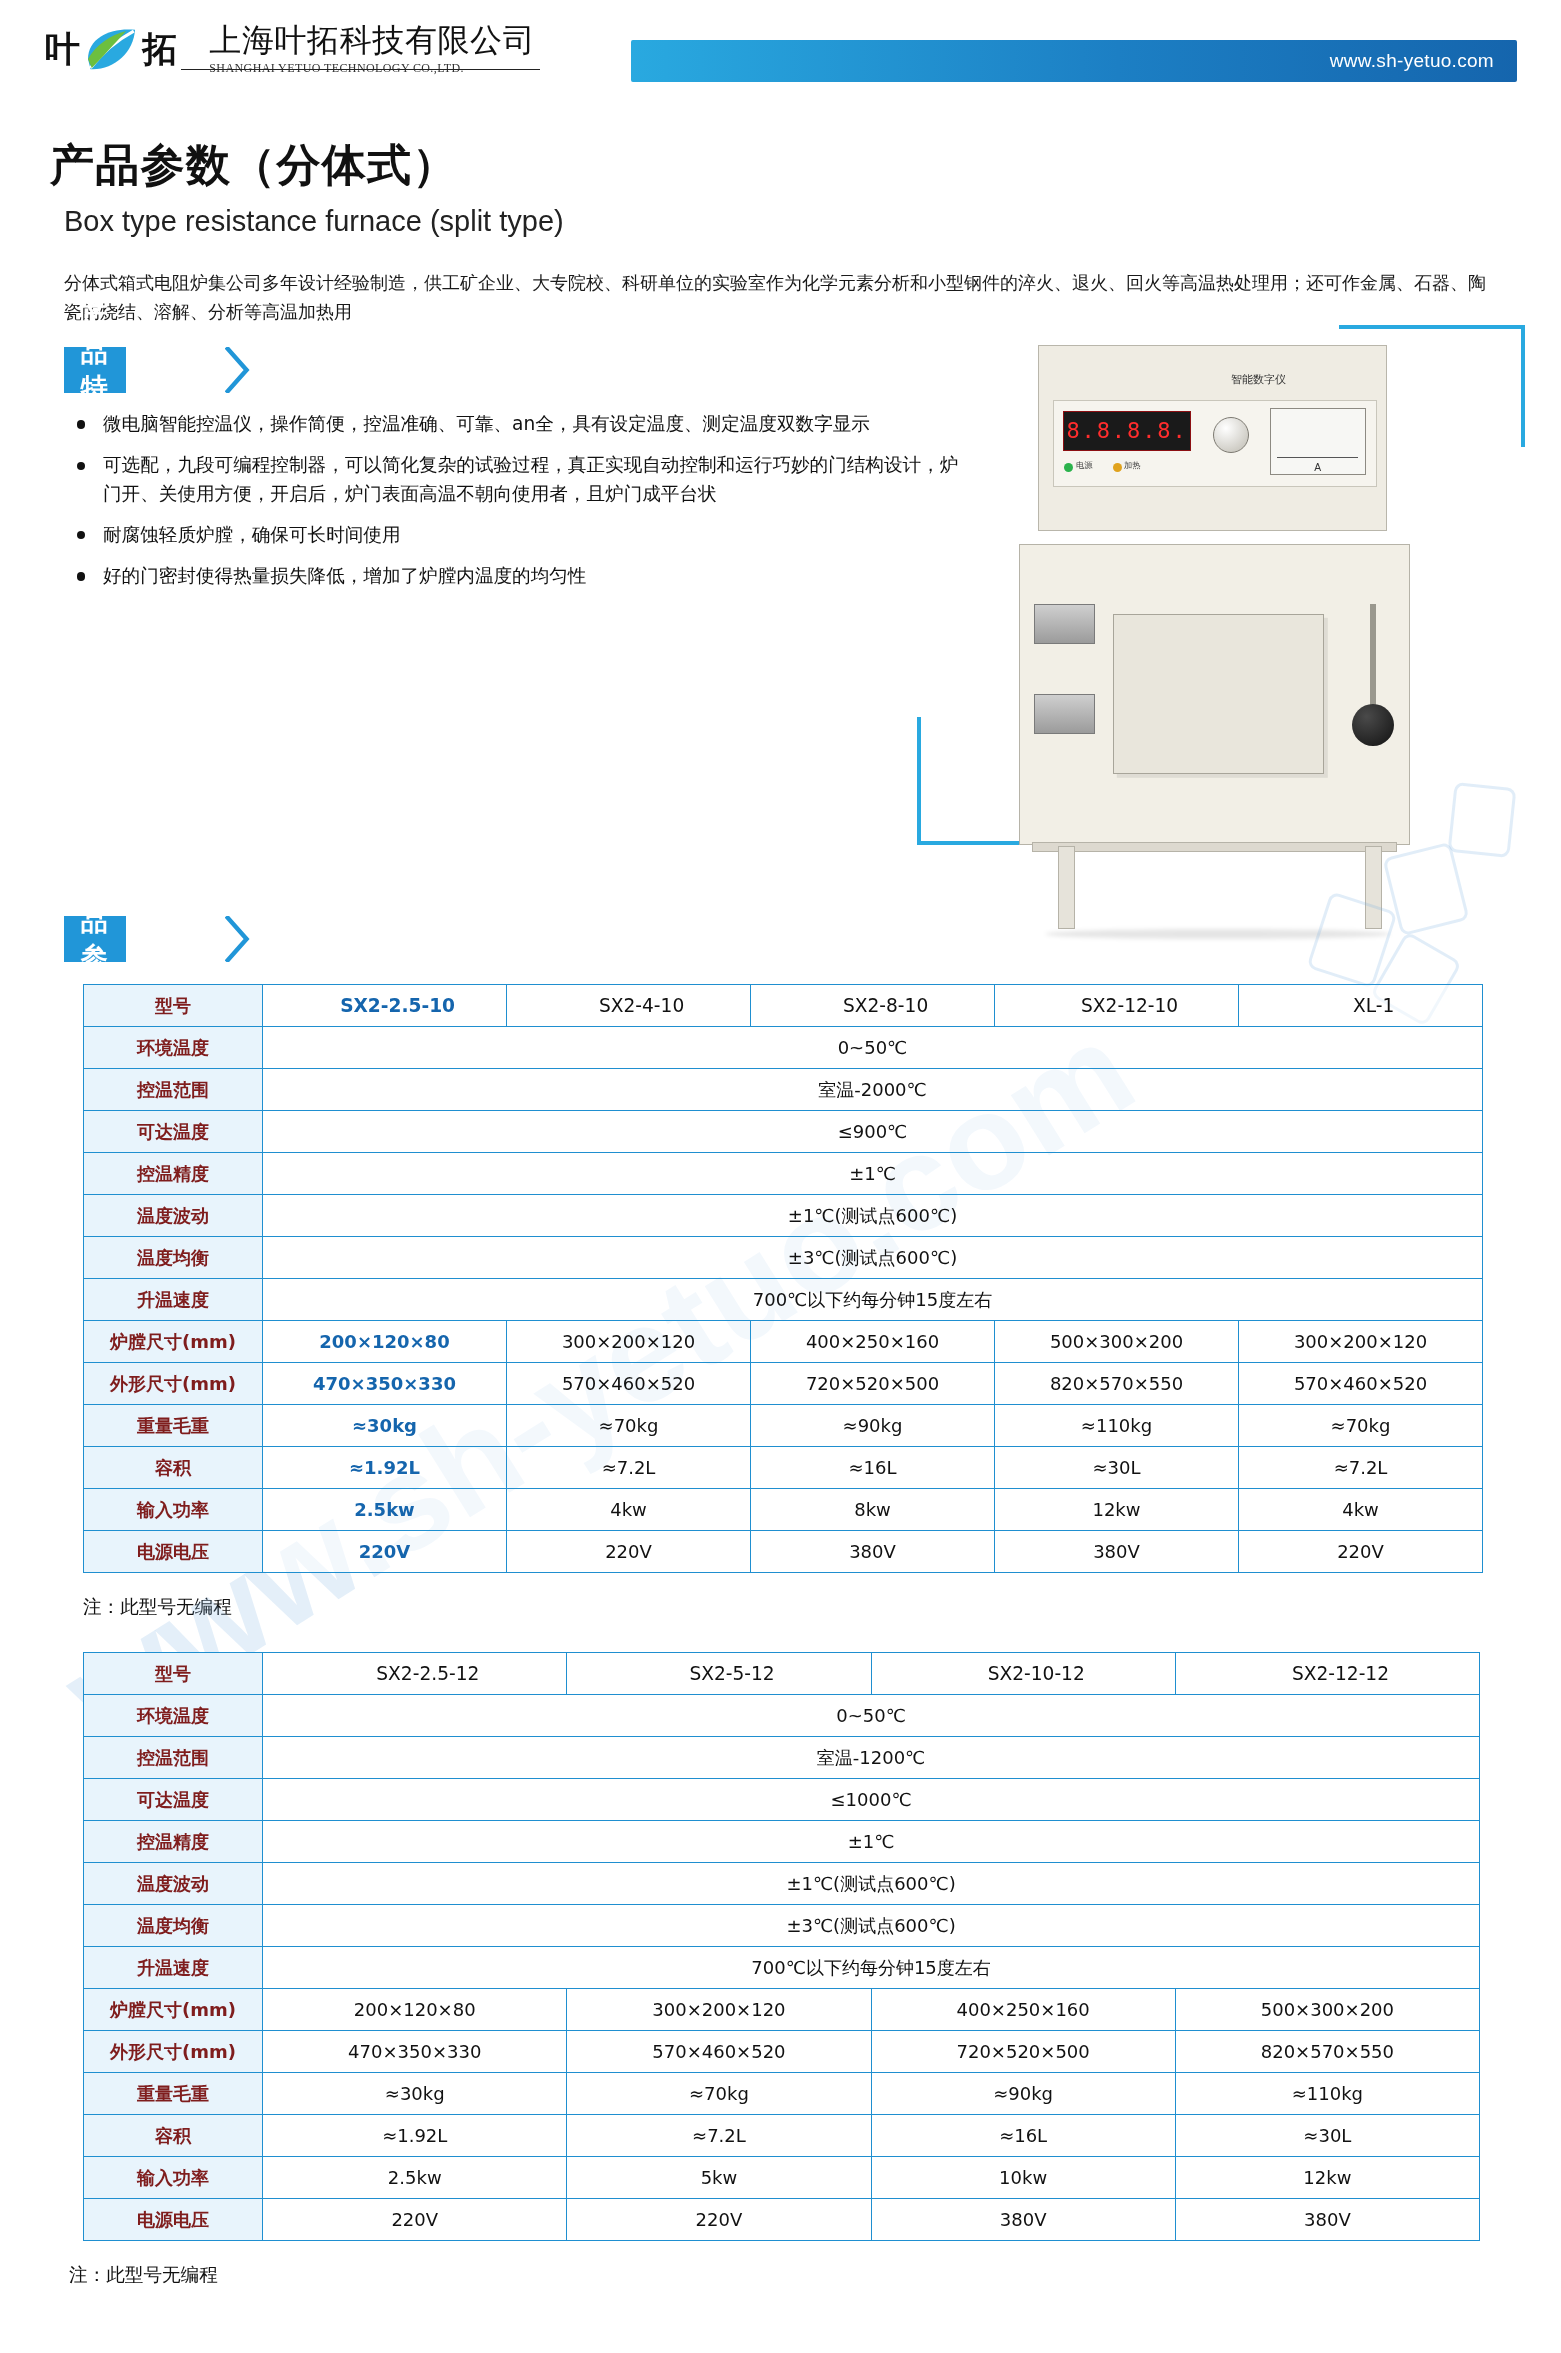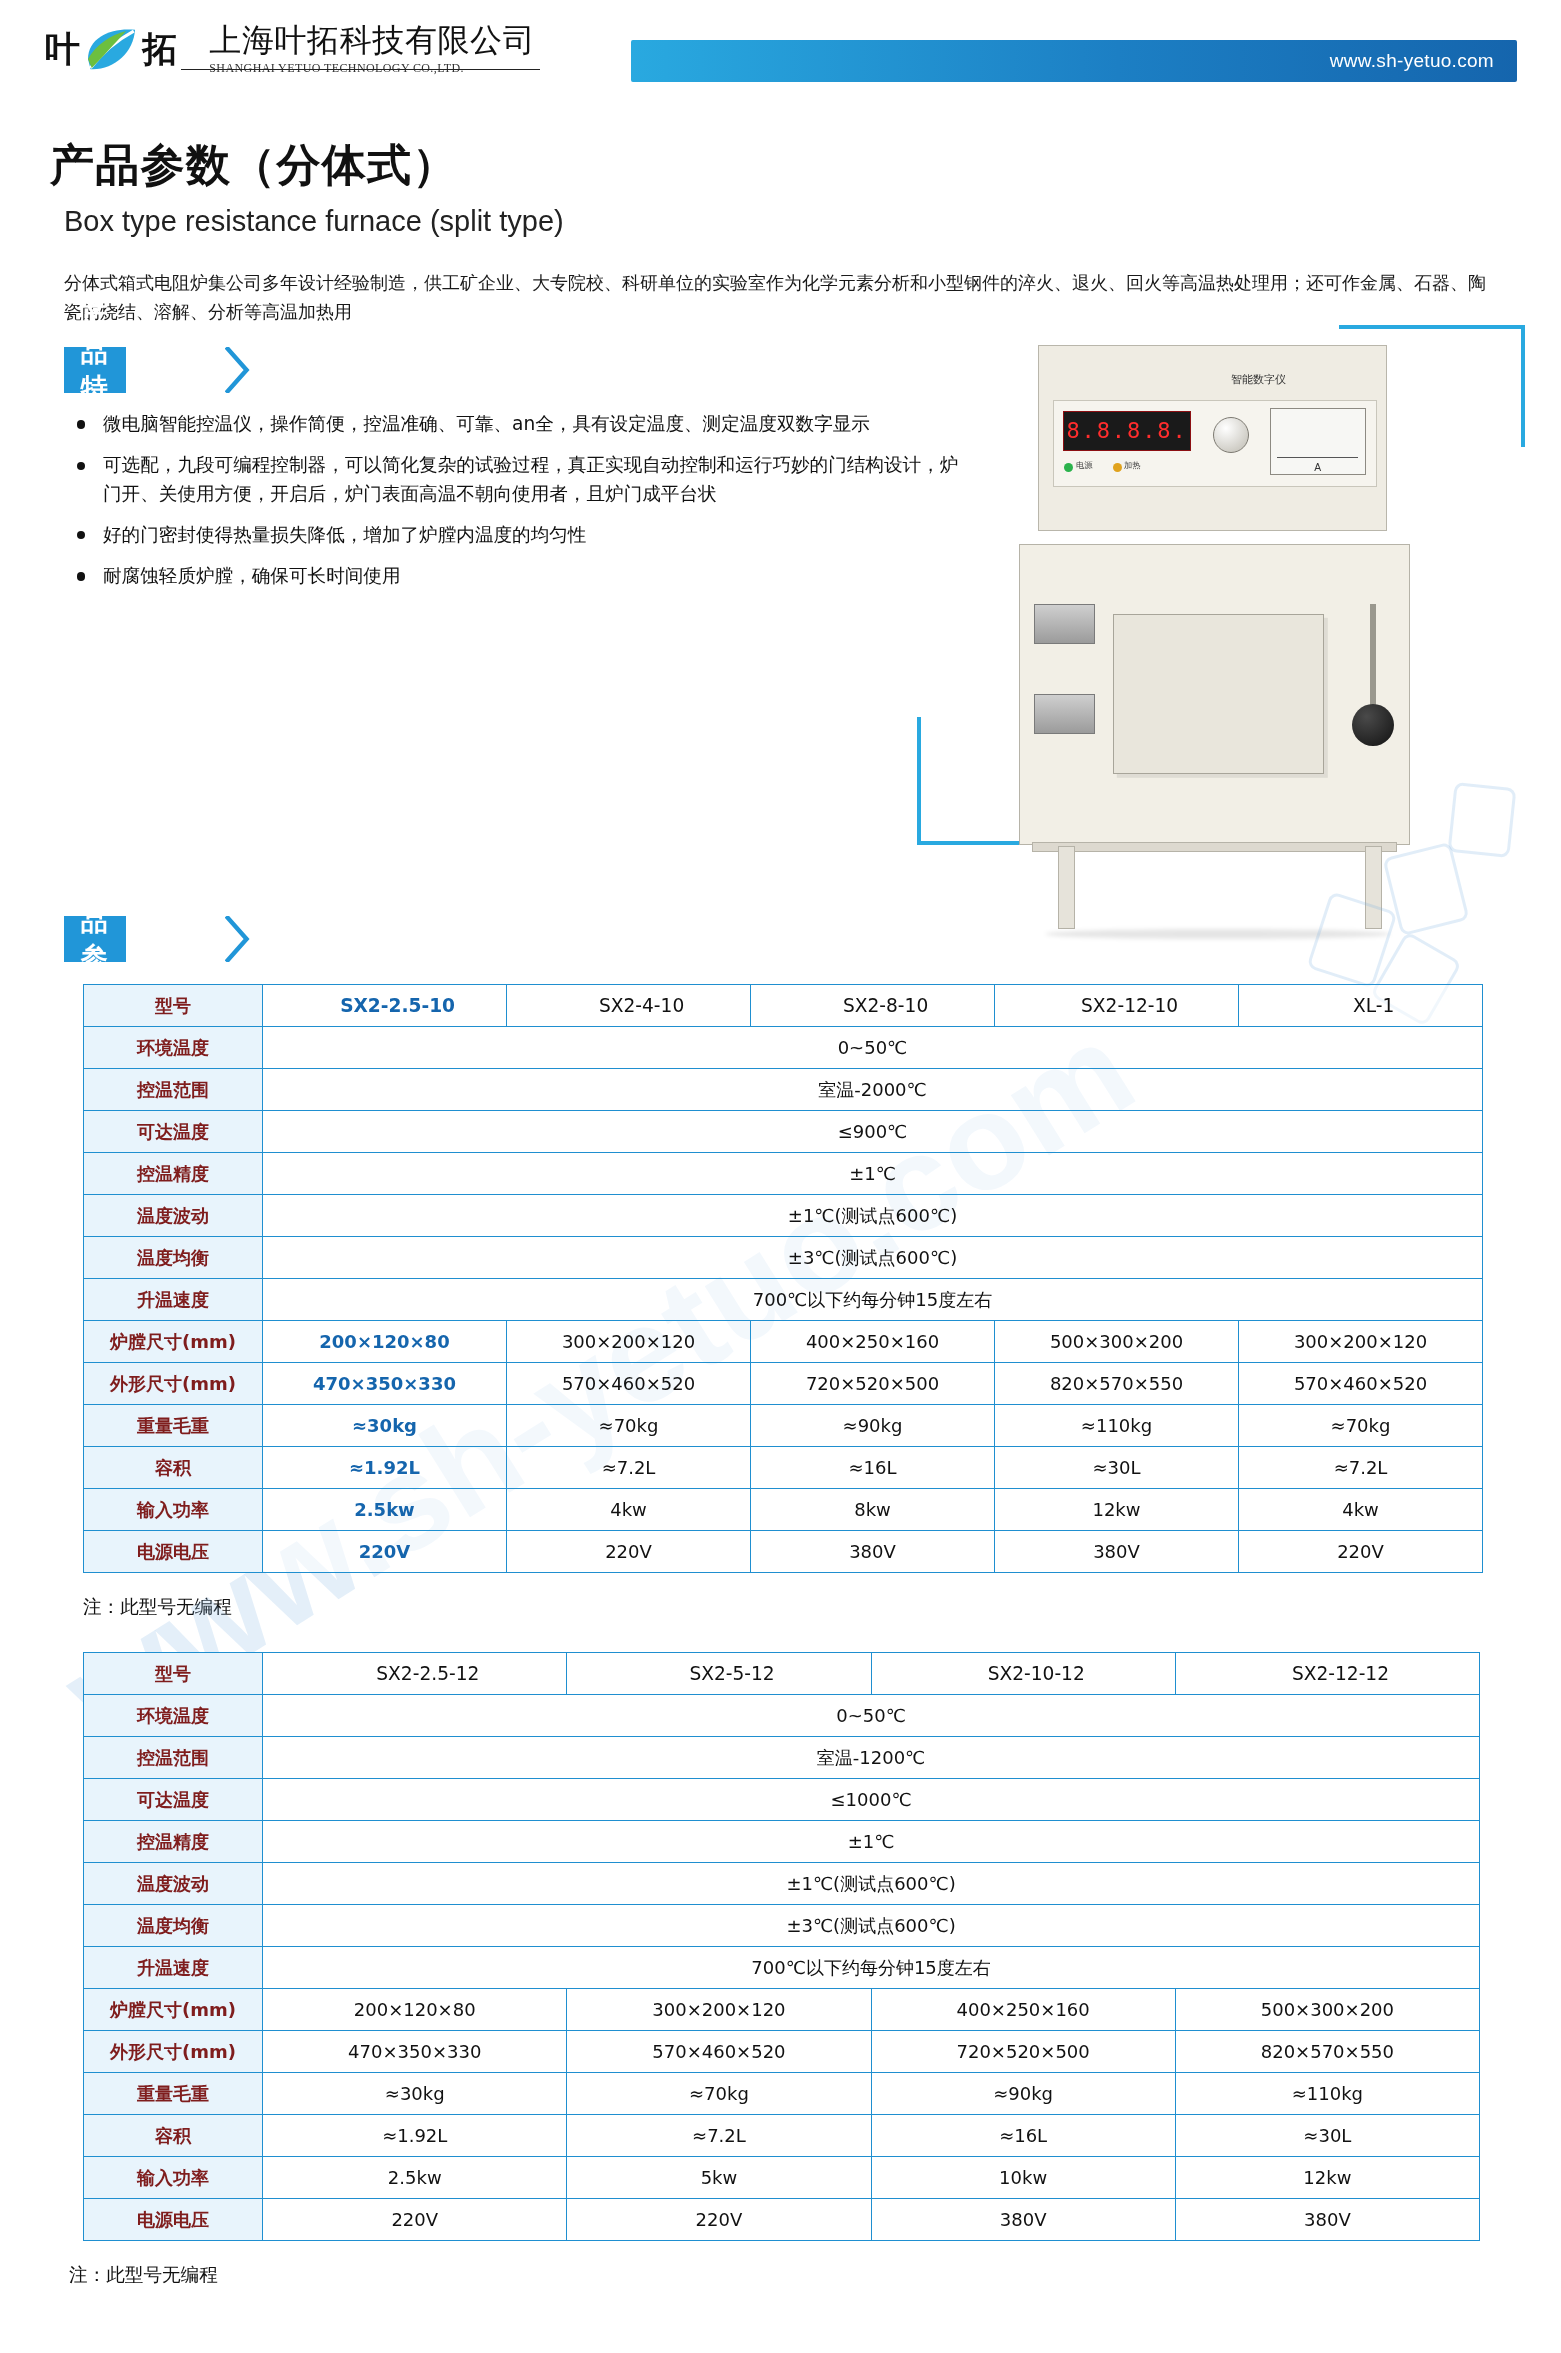--- a/index.html
+++ b/index.html
@@ -379,22 +379,22 @@
   <div class="sec-arrow" style="left:161px;">
     <svg width="33" height="46" viewBox="0 0 52 72">
         <path d="M2 0 L34 36 L2 72" stroke="#2196d8" stroke-width="7" fill="none"></path>
       </svg>
   </div>
 </div>
 
 <div class="bullets">
   <div class="bullet">微电脑智能控温仪，操作简便，控温准确、可靠、an全，具有设定温度、测定温度双数字显示</div>
   <div class="bullet">可选配，九段可编程控制器，可以简化复杂的试验过程，真正实现自动控制和运行巧妙的门结构设计，炉门开、关使用方便，开启后，炉门表面高温不朝向使用者，且炉门成平台状</div>
+  <div class="bullet">耐腐蚀轻质炉膛，确保可长时间使用</div>
   <div class="bullet">好的门密封使得热量损失降低，增加了炉膛内温度的均匀性</div>
-  <div class="bullet">耐腐蚀轻质炉膛，确保可长时间使用</div>
 </div>
 
 <div class="product">
   <div class="deco-bracket" style="left:384px; top:-7.7px; width:186px; height:122px; border-left:none; border-bottom:none;"></div>
   <div class="deco-bracket" style="left:-38px; top:384px; width:154px; height:128px; border-right:none; border-top:none;"></div>
 
   <div class="fur-controller">
     <div class="fur-panel">
       <div class="fur-display">
         <span class="fur-digits">8.8.8.8.</span>

